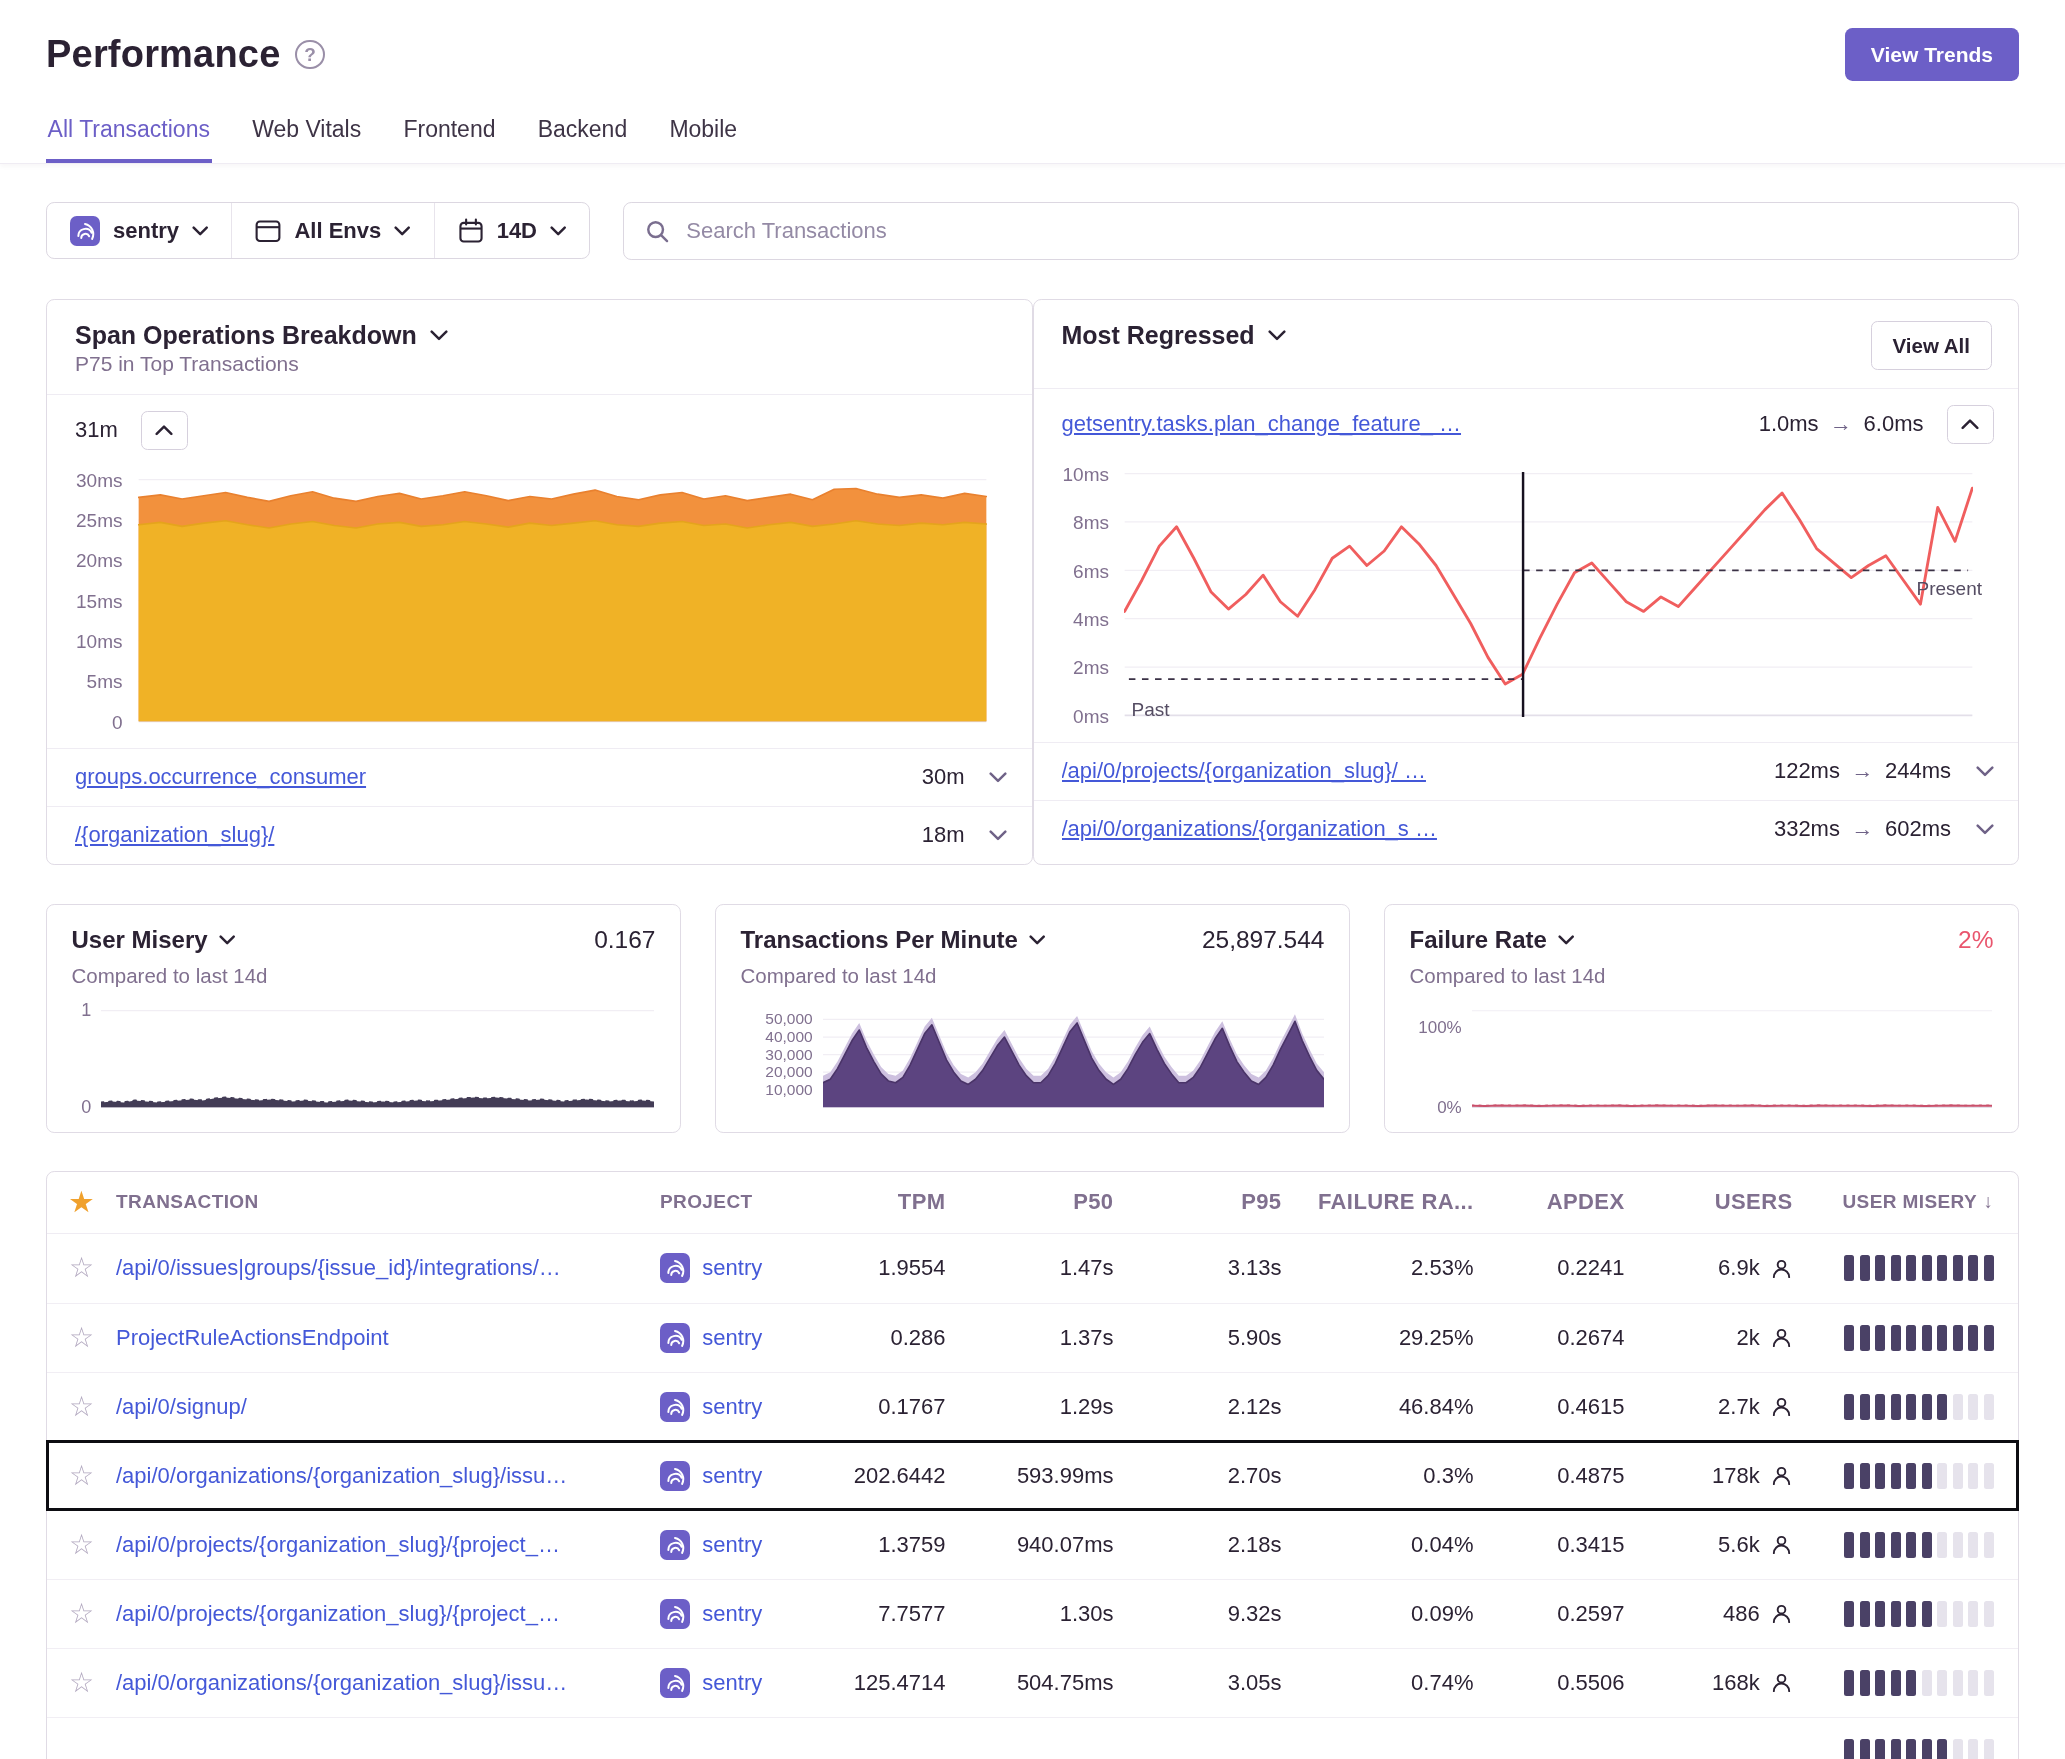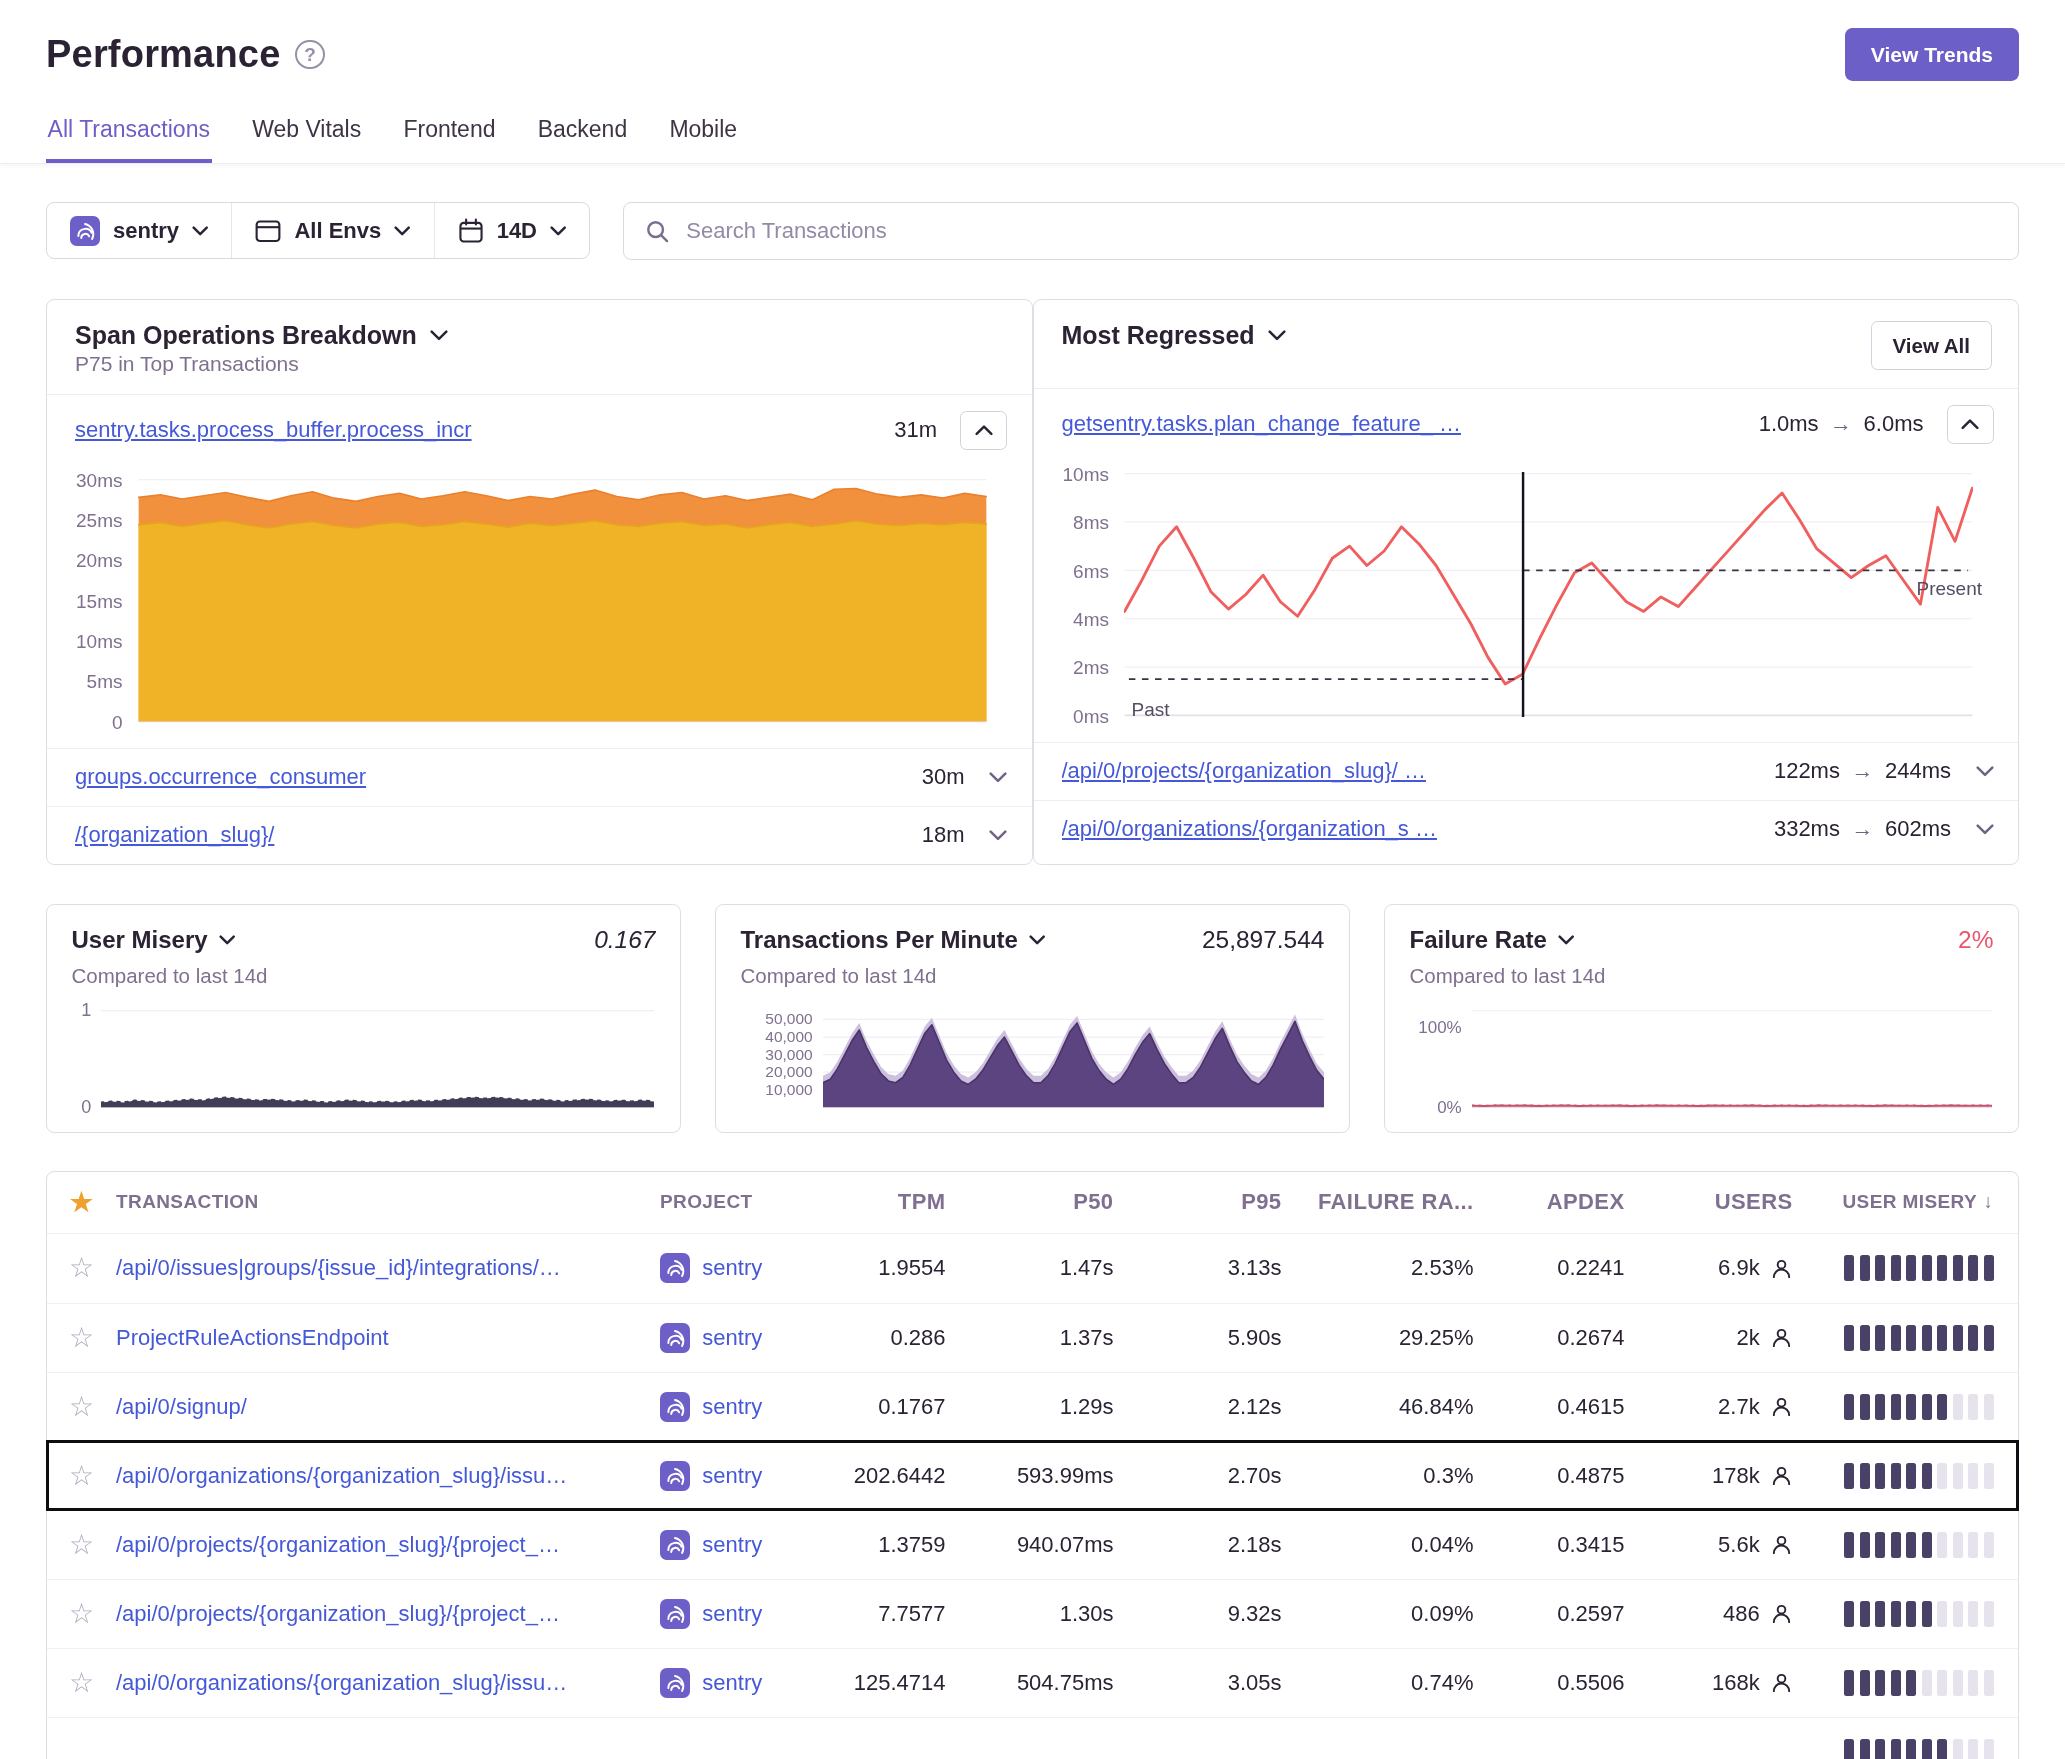--- a/index.html
+++ b/index.html
@@ -175,21 +175,20 @@
             <span>Span Operations Breakdown</span>
             <svg width="18" height="10.6" viewBox="0 0 22 13">
                 <path d="M2 2 L11 11 L20 2" fill="none" stroke="#2B2233" stroke-width="3" stroke-linecap="round" stroke-linejoin="round"></path>
               </svg>
           </div>
           <div class="panel-sub">P75 in Top Transactions</div>
         </div>
       </div>
 
       <div class="acc-row">
-        <a class="name" href="#">sentry.tasks.process_buffer.process_incr</a>
         <span class="val">31m</span>
         <span class="chev-btn">
           <svg class="up" width="18" height="10.6" viewBox="0 0 22 13">
               <path d="M2 2 L11 11 L20 2" fill="none" stroke="#2B2233" stroke-width="3" stroke-linecap="round" stroke-linejoin="round"></path>
             </svg>
         </span>
       </div>
 
       <div class="chart">
         <div class="axis">
@@ -318,21 +317,21 @@
   <div class="minis">
 
     <section class="mini">
       <div class="mini-top">
         <div class="mini-title">
           <span>User Misery</span>
           <svg width="16.4" height="9.8" viewBox="0 0 20 12">
               <path d="M2 2 L10 10 L18 2" fill="none" stroke="#2B2233" stroke-width="3" stroke-linecap="round" stroke-linejoin="round"></path>
             </svg>
         </div>
-        <div class="mini-value" style="color: rgb(43, 34, 51); font-style: italic;">0.167</div>
+        <div class="mini-value" style="color: rgb(43, 34, 51);">0.167</div>
       </div>
       <div class="mini-sub">Compared to last 14d</div>
       <div class="mini-chart">
         <div class="axis narrow">
             <div class="tick" style="top: 1.6px;">1</div>
             <div class="tick" style="top: 98px;">0</div>
           </div>
         <div class="plot">
             <svg width="553" height="100" viewBox="0 0 676 122">
               <line x1="0" y1="2" x2="676" y2="2" stroke="#F1EEF4" stroke-width="1.5"></line>

